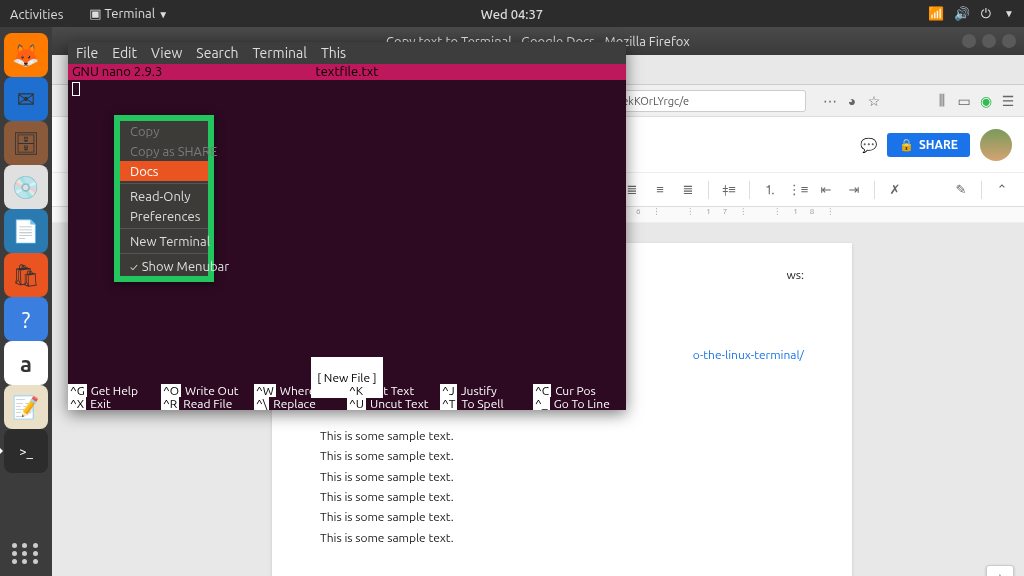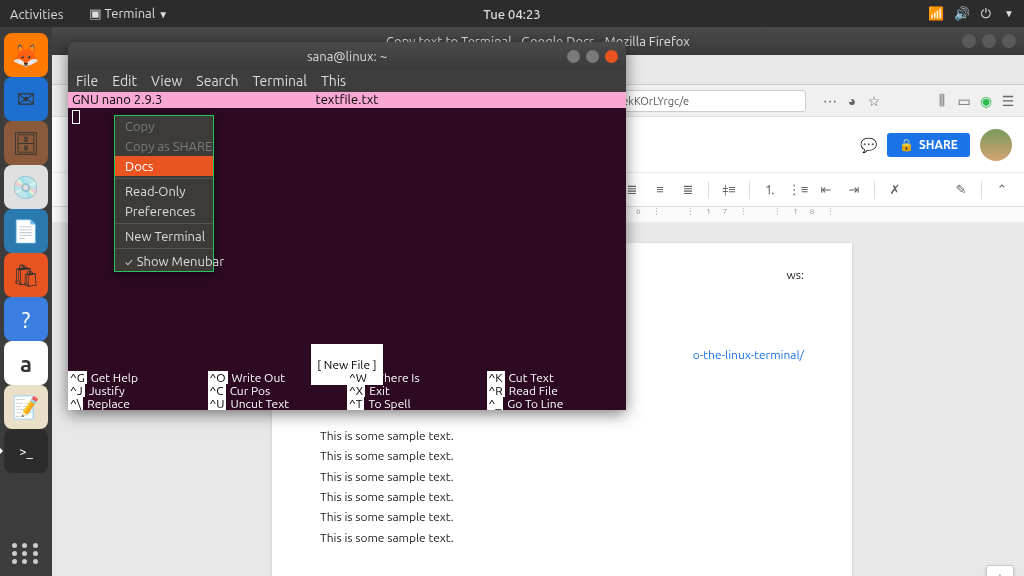--- a/index.html
+++ b/index.html
@@ -46,48 +46,48 @@
 
 .terminal { position: absolute; left: 68px; top: 42px; width: 558px; height: 368px; background: #2d0a22; border-radius: 6px 6px 0 0; box-shadow: 0 4px 16px rgba(0,0,0,0.5); display: flex; flex-direction: column; font-family: "Ubuntu Mono", monospace; }
 .term-title { height: 28px; background: linear-gradient(#4a4a4a,#3a3a3a); border-radius: 6px 6px 0 0; display: flex; align-items: center; justify-content: center; color: #ddd; font-size: 13px; position: relative; font-family: Ubuntu, sans-serif; }
 .term-title .winbtns { position: absolute; right: 8px; display: flex; gap: 6px; }
 .term-title .winbtns span { width: 13px; height: 13px; border-radius: 50%; display: inline-block; }
 .term-title .wb-min { background: #7a7a7a; }
 .term-title .wb-max { background: #7a7a7a; }
 .term-title .wb-close { background: #e95420; }
 .term-menubar { height: 22px; background: #3d3d3d; display: flex; align-items: center; padding: 0 8px; gap: 14px; color: #ddd; font-size: 14px; font-family: Ubuntu, sans-serif; }
 .term-body { flex: 1; background: #2d0a22; color: #fff; font-size: 13px; position: relative; }
-.nano-header { height: 16px; background: #f9a8d4; color: #000; display: flex; padding: 0 4px; font-family: "Ubuntu Mono", monospace; }
+.nano-header { height: 16px; background: #be185d; color: #000; display: flex; padding: 0 4px; font-family: "Ubuntu Mono", monospace; }
 .nano-header .left { }
 .nano-header .center { position: absolute; left: 50%; transform: translateX(-50%); }
 .cursor { display: inline-block; width: 8px; height: 14px; border: 1px solid #fff; margin: 2px 0 0 4px; }
 .nano-footer { position: absolute; bottom: 0; left: 0; right: 0; font-family: "Ubuntu Mono", monospace; font-size: 12px; }
 .nano-status { text-align: center; }
 .nano-status span { background: #fff; color: #000; padding: 14px 6px; }
-.nano-shortcuts { display: grid; grid-template-columns: repeat(4, 1fr); color: #fff; }
+.nano-shortcuts { display: grid; grid-template-columns: repeat(6, 1fr); color: #fff; }
 .nano-shortcuts div { white-space: nowrap; }
 .nano-shortcuts .k { background: #fff; color: #000; padding: 0 2px; margin-right: 4px; }
 
 
-.ctxmenu { position: absolute; left: 114px; top: 115px; width: 100px; background: #3c3b37; border: 1px solid #22c55e; box-shadow: 0 2px 8px rgba(0,0,0,0.5); font-size: 13px; color: #ddd; font-family: Ubuntu, sans-serif; }
+.ctxmenu { position: absolute; left: 114px; top: 115px; width: 100px; background: #3c3b37; border: 6px solid #22c55e; box-shadow: 0 2px 8px rgba(0,0,0,0.5); font-size: 13px; color: #ddd; font-family: Ubuntu, sans-serif; }
 .ctxmenu .item { padding: 3px 10px; white-space: nowrap; }
 .ctxmenu .item.disabled { color: #7a7a7a; }
 .ctxmenu .item.highlight { background: #e95420; color: #fff; }
 .ctxmenu .item.check::before { content: '✓'; margin-right: 4px; font-size: 11px; }
 .ctxmenu .sep { height: 1px; background: #555; margin: 2px 0; }
 </style>
 </head>
 <body>
 
 <div class="top-panel">
   <div class="left">
     <span>Activities</span>
     <span><span>▣</span> <span>Terminal</span><span class="dropdown">▼</span></span>
   </div>
-  <div class="center">Tue 04:23</div>
+  <div class="center">Wed 04:37</div>
   <div class="right">
     <span>📶</span>
     <span>🔊</span>
     <span>⏻</span>
     <span class="dropdown">▼</span>
   </div>
 </div>
 
 <div class="launcher">
   <div id="launcher-apps">
@@ -179,28 +179,20 @@
           <div>This is some sample text.</div>
         </div>
       <div style="height:30px"></div>
 
     </div>
     <div class="float-btn">✦</div>
   </div>
 </div>
 
 <div class="terminal">
-  <div class="term-title">
-    <span>sana@linux: ~</span>
-    <div class="winbtns">
-      <span class="wb-min"></span>
-      <span class="wb-max"></span>
-      <span class="wb-close"></span>
-    </div>
-  </div>
   <div class="term-menubar" id="term-menubar">
       <span>File</span>
       <span>Edit</span>
       <span>View</span>
       <span>Search</span>
       <span>Terminal</span>
       <span>This</span>
     </div>
   <div class="term-body">
     <div class="nano-header">

